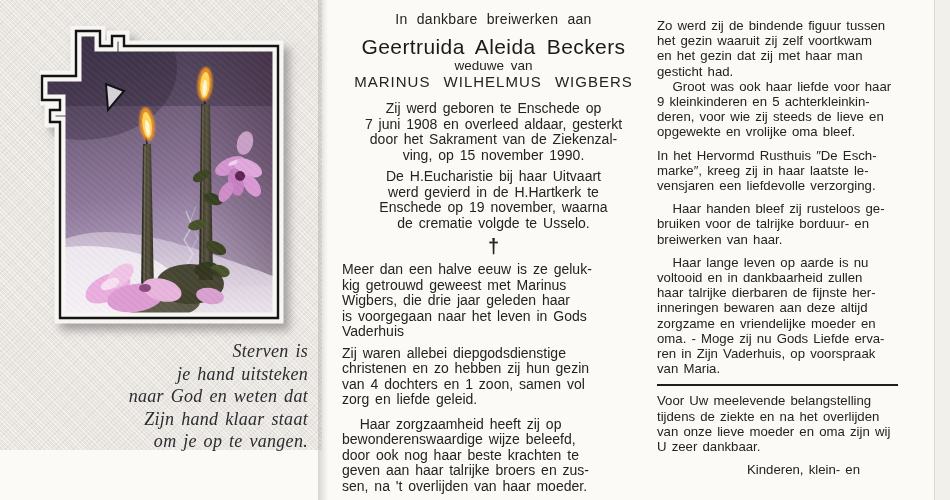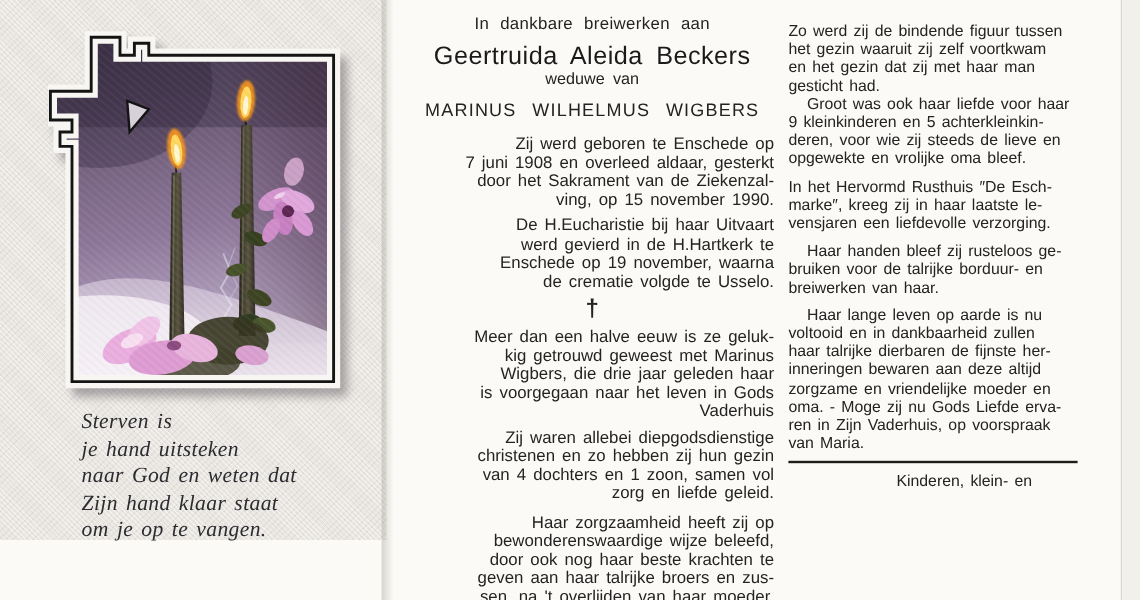--- a/index.html
+++ b/index.html
@@ -6,45 +6,46 @@
   body{width:950px;height:500px;overflow:hidden;background:#fcfaf6;
        font-family:"Liberation Sans",sans-serif;color:#232323;}
   .page{position:relative;width:950px;height:500px;background:#fcfaf6;}
 
   
   .panel-left{position:absolute;left:0;top:0;width:322px;height:450px;
     background-color:#e9e6e1;
     background-image:
       repeating-linear-gradient(45deg, rgba(255,255,255,.45) 0 1px, rgba(255,255,255,0) 1px 3px),
       repeating-linear-gradient(-45deg, rgba(178,172,163,.18) 0 1px, rgba(0,0,0,0) 1px 4px);
+    text-align: right;
   }
   .panel-left-edge{position:absolute;left:318px;top:0;width:10px;height:500px;
     background:linear-gradient(90deg, rgba(150,145,138,.35), rgba(0,0,0,0));}
 
   .photo-svg{position:absolute;left:40px;top:26px;
     filter:drop-shadow(6px 7px 4px rgba(110,104,110,.55));}
 
   .poem{position:absolute;left:68px;top:340px;width:240px;
     font-family:"Liberation Serif","DejaVu Serif",serif;font-style:italic;
     font-size:18px;line-height:22.5px;color:#2b2b30;white-space:pre-line;
     letter-spacing:.3px;word-spacing:2px;}
 
   
   .col-mid{position:absolute;left:342px;top:12px;width:303px;
     font-size:14px;line-height:15.5px;word-spacing:2px;text-align:center;}
-  .col-mid p{margin:0;white-space:pre-line;text-align:right;}
+  .col-mid p{margin:0;white-space:pre-line;}
   .intro{font-size:14px;word-spacing:5px;letter-spacing:.3px;}
   .name{font-size:21px;letter-spacing:.4px;word-spacing:5px;margin-top:11px;color:#1a1a1a;}
   .relation{font-size:13.5px;margin-top:4px;word-spacing:3px;}
-  .spouse{font-size:15px;letter-spacing:1px;word-spacing:8px;margin-top:11px;}
+  .spouse{font-size:15px;letter-spacing:1px;word-spacing:8px;margin-top:0;}
   .p-center{text-align:center;margin-top:12px !important;}
   .p-center + .p-center{margin-top:6px !important;}
   .cross-glyph{font-size:20px;font-weight:bold;margin-top:5px;line-height:20px;}
   .p-left{text-align:left;margin-top:6px !important;}
-  .p-left.first{margin-top:6px !important;margin-left:44px;}
+  .p-left.first{margin-top:6px !important;}
   .p-left.last{margin-top:9px !important;}
 
   .col-right{position:absolute;left:657px;top:18px;width:243px;
     font-size:13.2px;line-height:15.2px;word-spacing:1.5px;text-align:left;}
   .col-right p{margin:0 0 8px 0;white-space:pre-line;}
   .divider{height:0;border-top:2px solid #1d1d1d;margin:5px 2px 7px 0;}
   .signature{text-align:right;margin-top:2px;}
   .sig-line1{padding-right:40px;}
   .sig-line2{padding-right:18px;}
 
@@ -222,19 +223,23 @@
 breiwerken van haar.</p>
     <p>&nbsp;&nbsp;&nbsp;Haar lange leven op aarde is nu
 voltooid en in dankbaarheid zullen
 haar talrijke dierbaren de fijnste her-
 inneringen bewaren aan deze altijd
 zorgzame en vriendelijke moeder en
 oma. - Moge zij nu Gods Liefde erva-
 ren in Zijn Vaderhuis, op voorspraak
 van Maria.</p>
     <div class="divider"></div>
+    <p>Voor Uw meelevende belangstelling
+tijdens de ziekte en na het overlijden
+van onze lieve moeder en oma zijn wij
+U zeer dankbaar.</p>
     <div class="signature">
       <div class="sig-line1">Kinderen, klein- en</div>
     </div>
   </div>
 
   <div class="scan-edge"></div>
 </div>
 
 </body></html>

